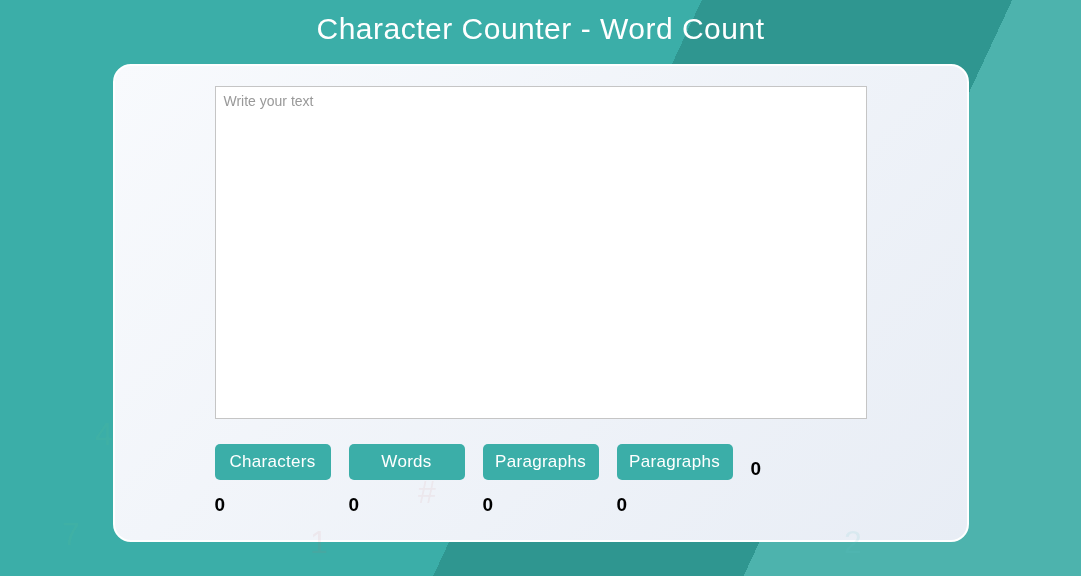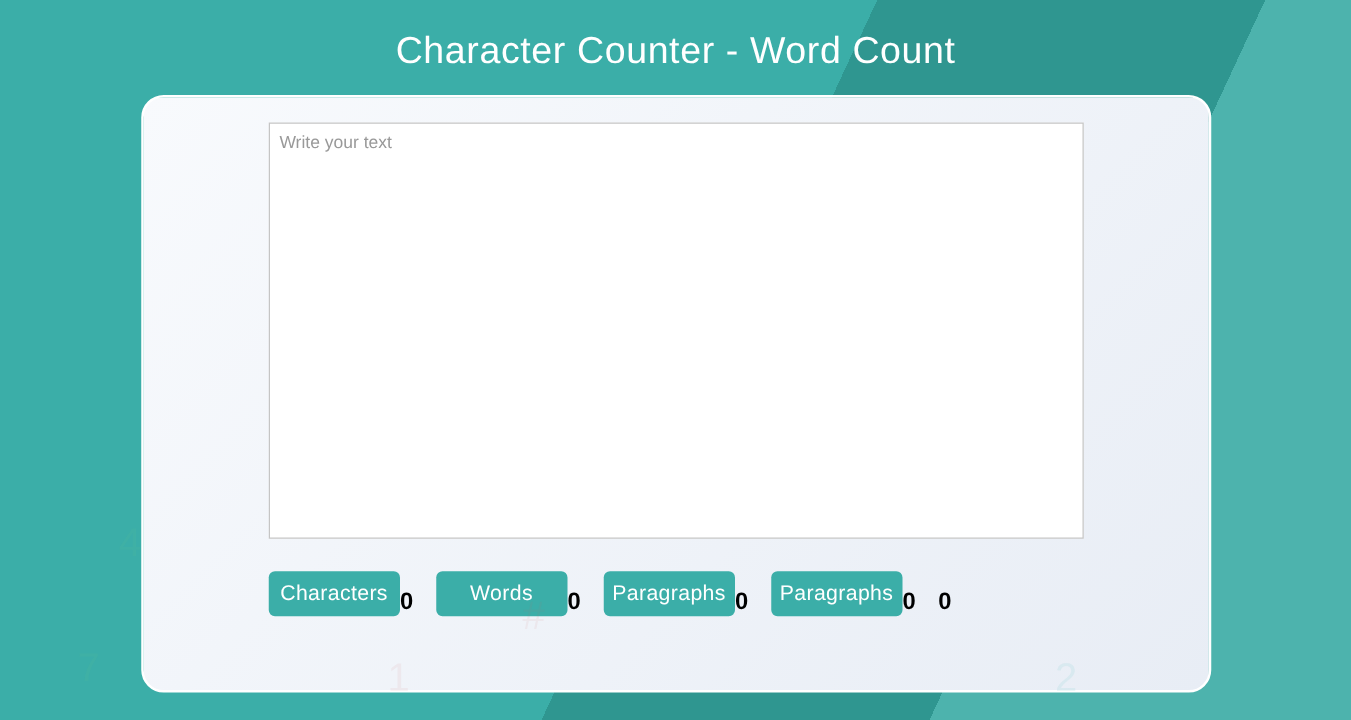--- a/index.html
+++ b/index.html
@@ -15,21 +15,21 @@
       background: linear-gradient(115deg, #3BAEA8 0%, #3BAEA8 52%, #2F9690 52%, #2F9690 75%, #4DB3AD 75%, #4DB3AD 100%);
       position: relative;
       overflow: hidden;
     }
     
     .page-title {
       text-align: center;
       color: white;
       font-size: 30px;
       font-weight: 300;
-      padding-top: 24px;
+      padding-top: 12px;
       padding-bottom: 18px;
       letter-spacing: 0.5px;
     }
     
     .main-container {
       margin: 0 auto;
       width: 856px;
       height: 478px;
       background: linear-gradient(135deg, #f8fafd 0%, #e8edf5 100%);
       border: 2px solid white;
@@ -67,20 +67,21 @@
     .counters-row {
       display: flex;
       justify-content: center;
       gap: 18px;
       margin-top: 21px;
       width: 652px;
     }
     
     .counter-block {
       display: flex;
+      flex-direction: column;
       align-items: flex-start;
       width: 116px;
     }
     
     .counter-label {
       background: #3BAEA8;
       color: white;
       font-size: 17px;
       font-weight: 300;
       padding: 8px 0;

